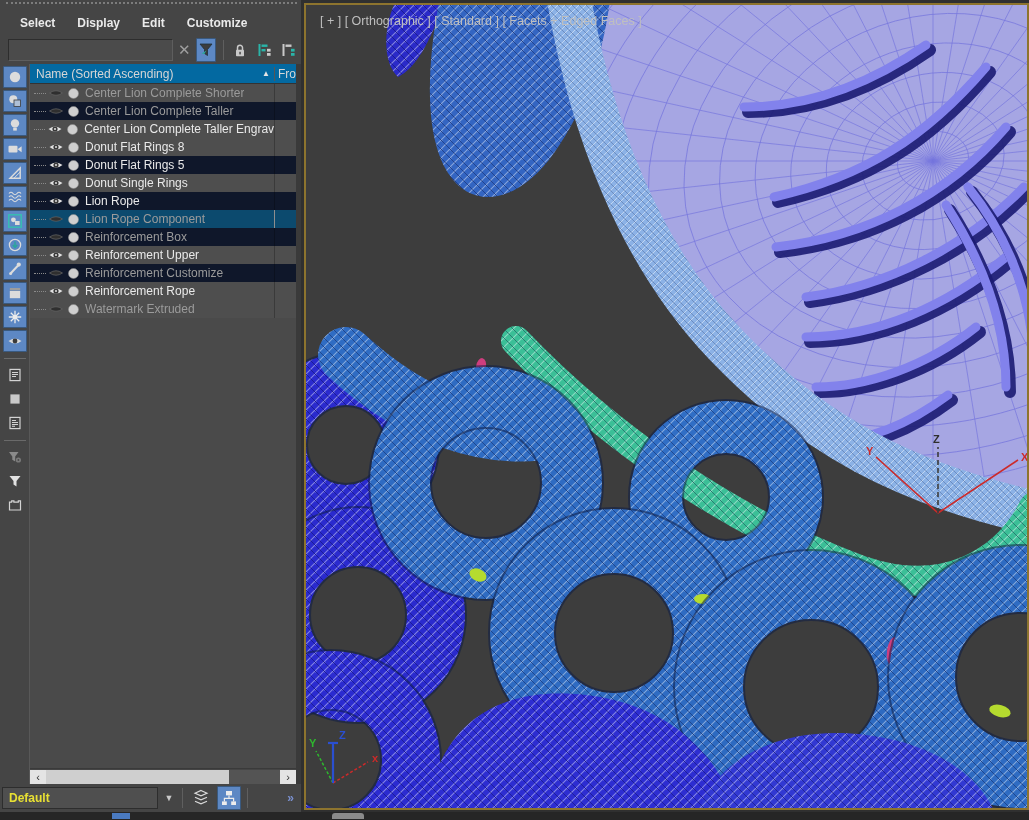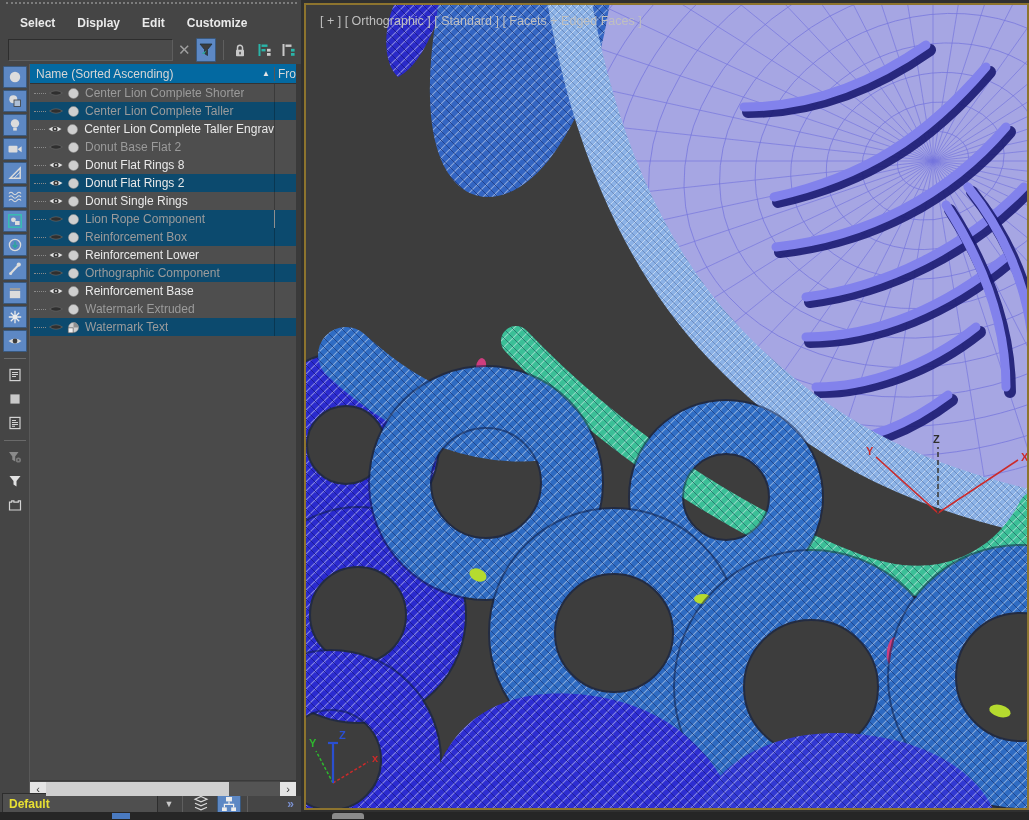--- a/index.html
+++ b/index.html
@@ -27,38 +27,38 @@
   #listcol{width:266px;display:flex;flex-direction:column;min-height:0;}
   #gutter{flex:1;background:#3a3a3a;}
   #list-header{height:20px;background:#0369a1;border-bottom:1px solid #333;display:flex;align-items:center;color:#d6d6d6;font-size:12px;}
   #hdr-name{width:244px;display:flex;align-items:center;padding-left:6px;}
   #hdr-name .txt{flex:1;}
   .sort-arrow{color:#e6e6e6;font-size:8px;margin-right:4px;}
   #hdr-froz{width:22px;border-left:1px solid #565656;padding-left:3px;overflow:hidden;white-space:nowrap;}
   #rows{display:flex;flex-direction:column;}
   .row{height:18px;display:flex;align-items:center;font-size:12px;}
   .row.even{background:#4e4e4e;}
-  .row.odd{background:#0c4a6e;}
+  .row.odd{background:#0f172a;}
   .row.selected{background:#0c4a6e;}
   .row .namecell{width:244px;display:flex;align-items:center;height:100%;overflow:hidden;}
   .row .frozcell{width:22px;height:100%;border-left:1px solid rgba(0,0,0,0.25);}
   .row.selected .frozcell{border-left:1px solid #8e8e8e;}
   .tree-dots{width:12px;height:1px;border-top:1px dotted #8a8a8a;margin-left:4px;}
   .eye{width:16px;height:12px;margin-left:2px;flex:none;}
   .typedot{width:13px;height:13px;margin-left:3px;flex:none;}
   .rowlabel{margin-left:5px;white-space:nowrap;overflow:hidden;}
   .lbl-hidden{color:#9b9b9b;}
   .lbl-visible{color:#e9e9e9;}
   #list-filler{flex:1;background:#4a4a4a;}
   #hscroll{height:16px;background:#454545;display:flex;align-items:center;border-top:1px solid #3a3a3a;}
   .scroll-arrow{width:16px;height:14px;background:#e4e4e4;color:#333;font-size:11px;display:flex;align-items:center;justify-content:center;}
   #scroll-track{flex:1;height:14px;background:#545454;position:relative;}
   #scroll-thumb{position:absolute;left:0;top:0;height:14px;width:78%;background:#cfcfcf;}
 
-  #bottombar{height:16px;display:flex;align-items:center;padding-left:2px;gap:4px;background:#454545;}
+  #bottombar{height:28px;display:flex;align-items:center;padding-left:2px;gap:4px;background:#454545;}
   #preset-combo{width:156px;height:22px;background:#4f4f4f;border:1px solid #2d2d2d;color:#e8e033;font-weight:bold;font-size:12px;display:flex;align-items:center;padding-left:6px;}
   .combo-arrow{color:#c9c9c9;font-size:9px;width:14px;text-align:center;}
   #chevrons{margin-left:auto;margin-right:10px;color:#7a90cf;font-weight:bold;font-size:12px;letter-spacing:-1px;}
 
   
   #viewport-wrap{position:absolute;left:301px;top:0;width:728px;height:812px;background:#303030;padding:3px 0 2px 3px;}
   #viewport{width:100%;height:100%;border:2px solid #8d742e;background:#3d3d3d;overflow:hidden;position:relative;}
   #vp-svg{display:block;}
 
   
@@ -287,33 +287,20 @@
                   <circle cx="7" cy="7" r="5.4" fill="#cfcfcf" stroke="#8a8a8a" stroke-width="0.6"></circle>
                 </svg>
                 <span class="rowlabel lbl-visible">Center Lion Complete Taller Engraved</span>
               </div>
               <div class="frozcell"></div>
             </div>
             <div class="row even">
               <div class="namecell">
                 <span class="tree-dots"></span>
                 <svg class="eye" viewBox="0 0 16 12">
-                  <path d="M1.5,6 Q8,1.5 14.5,6 Q8,10.5 1.5,6 Z" fill="#2f2f2f" stroke="#666" stroke-width="0.7"></path>
-                </svg>
-                <svg class="typedot" viewBox="0 0 14 14">
-                  <circle cx="7" cy="7" r="5.4" fill="#cfcfcf" stroke="#8a8a8a" stroke-width="0.6"></circle>
-                </svg>
-                <span class="rowlabel lbl-hidden">Donut Base Flat 2</span>
-              </div>
-              <div class="frozcell"></div>
-            </div>
-            <div class="row even">
-              <div class="namecell">
-                <span class="tree-dots"></span>
-                <svg class="eye" viewBox="0 0 16 12">
                   <path d="M1.5,6 Q8,0.8 14.5,6 Q8,11.2 1.5,6 Z" fill="#e2e2e2"></path>
                   <circle cx="8" cy="6" r="2.6" fill="#3a3a3a"></circle>
                   <circle cx="8" cy="6" r="1" fill="#e2e2e2"></circle>
                 </svg>
                 <svg class="typedot" viewBox="0 0 14 14">
                   <circle cx="7" cy="7" r="5.4" fill="#cfcfcf" stroke="#8a8a8a" stroke-width="0.6"></circle>
                 </svg>
                 <span class="rowlabel lbl-visible">Donut Flat Rings 8</span>
               </div>
               <div class="frozcell"></div>
@@ -322,133 +309,133 @@
               <div class="namecell">
                 <span class="tree-dots"></span>
                 <svg class="eye" viewBox="0 0 16 12">
                   <path d="M1.5,6 Q8,0.8 14.5,6 Q8,11.2 1.5,6 Z" fill="#e2e2e2"></path>
                   <circle cx="8" cy="6" r="2.6" fill="#3a3a3a"></circle>
                   <circle cx="8" cy="6" r="1" fill="#e2e2e2"></circle>
                 </svg>
                 <svg class="typedot" viewBox="0 0 14 14">
                   <circle cx="7" cy="7" r="5.4" fill="#cfcfcf" stroke="#8a8a8a" stroke-width="0.6"></circle>
                 </svg>
-                <span class="rowlabel lbl-visible">Donut Flat Rings 2</span>
+                <span class="rowlabel lbl-visible">Donut Flat Rings 5</span>
               </div>
               <div class="frozcell"></div>
             </div>
             <div class="row even">
               <div class="namecell">
                 <span class="tree-dots"></span>
                 <svg class="eye" viewBox="0 0 16 12">
                   <path d="M1.5,6 Q8,0.8 14.5,6 Q8,11.2 1.5,6 Z" fill="#e2e2e2"></path>
                   <circle cx="8" cy="6" r="2.6" fill="#3a3a3a"></circle>
                   <circle cx="8" cy="6" r="1" fill="#e2e2e2"></circle>
                 </svg>
                 <svg class="typedot" viewBox="0 0 14 14">
                   <circle cx="7" cy="7" r="5.4" fill="#cfcfcf" stroke="#8a8a8a" stroke-width="0.6"></circle>
                 </svg>
                 <span class="rowlabel lbl-visible">Donut Single Rings</span>
               </div>
               <div class="frozcell"></div>
             </div>
-            <div class="row even selected">
-              <div class="namecell">
-                <span class="tree-dots"></span>
-                <svg class="eye" viewBox="0 0 16 12">
-                  <path d="M1.5,6 Q8,1.5 14.5,6 Q8,10.5 1.5,6 Z" fill="#2f2f2f" stroke="#666" stroke-width="0.7"></path>
-                </svg>
-                <svg class="typedot" viewBox="0 0 14 14">
-                  <circle cx="7" cy="7" r="5.4" fill="#cfcfcf" stroke="#8a8a8a" stroke-width="0.6"></circle>
-                </svg>
-                <span class="rowlabel lbl-hidden">Lion Rope Component</span>
-              </div>
-              <div class="frozcell"></div>
-            </div>
             <div class="row odd">
-              <div class="namecell">
-                <span class="tree-dots"></span>
-                <svg class="eye" viewBox="0 0 16 12">
-                  <path d="M1.5,6 Q8,1.5 14.5,6 Q8,10.5 1.5,6 Z" fill="#2f2f2f" stroke="#666" stroke-width="0.7"></path>
-                </svg>
-                <svg class="typedot" viewBox="0 0 14 14">
-                  <circle cx="7" cy="7" r="5.4" fill="#cfcfcf" stroke="#8a8a8a" stroke-width="0.6"></circle>
-                </svg>
-                <span class="rowlabel lbl-hidden">Reinforcement Box</span>
-              </div>
-              <div class="frozcell"></div>
-            </div>
-            <div class="row even">
               <div class="namecell">
                 <span class="tree-dots"></span>
                 <svg class="eye" viewBox="0 0 16 12">
                   <path d="M1.5,6 Q8,0.8 14.5,6 Q8,11.2 1.5,6 Z" fill="#e2e2e2"></path>
                   <circle cx="8" cy="6" r="2.6" fill="#3a3a3a"></circle>
                   <circle cx="8" cy="6" r="1" fill="#e2e2e2"></circle>
                 </svg>
                 <svg class="typedot" viewBox="0 0 14 14">
                   <circle cx="7" cy="7" r="5.4" fill="#cfcfcf" stroke="#8a8a8a" stroke-width="0.6"></circle>
                 </svg>
-                <span class="rowlabel lbl-visible">Reinforcement Lower</span>
+                <span class="rowlabel lbl-visible">Lion Rope</span>
+              </div>
+              <div class="frozcell"></div>
+            </div>
+            <div class="row even selected">
+              <div class="namecell">
+                <span class="tree-dots"></span>
+                <svg class="eye" viewBox="0 0 16 12">
+                  <path d="M1.5,6 Q8,1.5 14.5,6 Q8,10.5 1.5,6 Z" fill="#2f2f2f" stroke="#666" stroke-width="0.7"></path>
+                </svg>
+                <svg class="typedot" viewBox="0 0 14 14">
+                  <circle cx="7" cy="7" r="5.4" fill="#cfcfcf" stroke="#8a8a8a" stroke-width="0.6"></circle>
+                </svg>
+                <span class="rowlabel lbl-hidden">Lion Rope Component</span>
               </div>
               <div class="frozcell"></div>
             </div>
             <div class="row odd">
               <div class="namecell">
                 <span class="tree-dots"></span>
                 <svg class="eye" viewBox="0 0 16 12">
                   <path d="M1.5,6 Q8,1.5 14.5,6 Q8,10.5 1.5,6 Z" fill="#2f2f2f" stroke="#666" stroke-width="0.7"></path>
                 </svg>
                 <svg class="typedot" viewBox="0 0 14 14">
                   <circle cx="7" cy="7" r="5.4" fill="#cfcfcf" stroke="#8a8a8a" stroke-width="0.6"></circle>
                 </svg>
-                <span class="rowlabel lbl-hidden">Orthographic Component</span>
+                <span class="rowlabel lbl-hidden">Reinforcement Box</span>
               </div>
               <div class="frozcell"></div>
             </div>
             <div class="row even">
               <div class="namecell">
                 <span class="tree-dots"></span>
                 <svg class="eye" viewBox="0 0 16 12">
                   <path d="M1.5,6 Q8,0.8 14.5,6 Q8,11.2 1.5,6 Z" fill="#e2e2e2"></path>
                   <circle cx="8" cy="6" r="2.6" fill="#3a3a3a"></circle>
                   <circle cx="8" cy="6" r="1" fill="#e2e2e2"></circle>
                 </svg>
                 <svg class="typedot" viewBox="0 0 14 14">
                   <circle cx="7" cy="7" r="5.4" fill="#cfcfcf" stroke="#8a8a8a" stroke-width="0.6"></circle>
                 </svg>
-                <span class="rowlabel lbl-visible">Reinforcement Base</span>
+                <span class="rowlabel lbl-visible">Reinforcement Upper</span>
+              </div>
+              <div class="frozcell"></div>
+            </div>
+            <div class="row odd">
+              <div class="namecell">
+                <span class="tree-dots"></span>
+                <svg class="eye" viewBox="0 0 16 12">
+                  <path d="M1.5,6 Q8,1.5 14.5,6 Q8,10.5 1.5,6 Z" fill="#2f2f2f" stroke="#666" stroke-width="0.7"></path>
+                </svg>
+                <svg class="typedot" viewBox="0 0 14 14">
+                  <circle cx="7" cy="7" r="5.4" fill="#cfcfcf" stroke="#8a8a8a" stroke-width="0.6"></circle>
+                </svg>
+                <span class="rowlabel lbl-hidden">Reinforcement Customize</span>
               </div>
               <div class="frozcell"></div>
             </div>
             <div class="row even">
               <div class="namecell">
                 <span class="tree-dots"></span>
                 <svg class="eye" viewBox="0 0 16 12">
+                  <path d="M1.5,6 Q8,0.8 14.5,6 Q8,11.2 1.5,6 Z" fill="#e2e2e2"></path>
+                  <circle cx="8" cy="6" r="2.6" fill="#3a3a3a"></circle>
+                  <circle cx="8" cy="6" r="1" fill="#e2e2e2"></circle>
+                </svg>
+                <svg class="typedot" viewBox="0 0 14 14">
+                  <circle cx="7" cy="7" r="5.4" fill="#cfcfcf" stroke="#8a8a8a" stroke-width="0.6"></circle>
+                </svg>
+                <span class="rowlabel lbl-visible">Reinforcement Rope</span>
+              </div>
+              <div class="frozcell"></div>
+            </div>
+            <div class="row even">
+              <div class="namecell">
+                <span class="tree-dots"></span>
+                <svg class="eye" viewBox="0 0 16 12">
                   <path d="M1.5,6 Q8,1.5 14.5,6 Q8,10.5 1.5,6 Z" fill="#2f2f2f" stroke="#666" stroke-width="0.7"></path>
                 </svg>
                 <svg class="typedot" viewBox="0 0 14 14">
                   <circle cx="7" cy="7" r="5.4" fill="#cfcfcf" stroke="#8a8a8a" stroke-width="0.6"></circle>
                 </svg>
                 <span class="rowlabel lbl-hidden">Watermark Extruded</span>
-              </div>
-              <div class="frozcell"></div>
-            </div>
-            <div class="row odd">
-              <div class="namecell">
-                <span class="tree-dots"></span>
-                <svg class="eye" viewBox="0 0 16 12">
-                  <path d="M1.5,6 Q8,1.5 14.5,6 Q8,10.5 1.5,6 Z" fill="#2f2f2f" stroke="#666" stroke-width="0.7"></path>
-                </svg>
-                <svg class="typedot" viewBox="0 0 14 14">
-                  <circle cx="7" cy="7" r="5.4" fill="#cfcfcf" stroke="#8a8a8a" stroke-width="0.6"></circle>
-                  <path d="M7,1.6 A5.4,5.4 0 0 1 12.4,7 L7,7 Z" fill="#8f8f8f"></path>
-                  <rect x="1.2" y="7.4" width="5.4" height="5.4" fill="#efefef" stroke="#555" stroke-width="0.7"></rect>
-                </svg>
-                <span class="rowlabel lbl-hidden">Watermark Text</span>
               </div>
               <div class="frozcell"></div>
             </div>
           </div>
         <div id="list-filler"></div>
         <div id="hscroll">
           <span class="scroll-arrow">‹</span>
           <div id="scroll-track">
             <div id="scroll-thumb"></div>
           </div>

